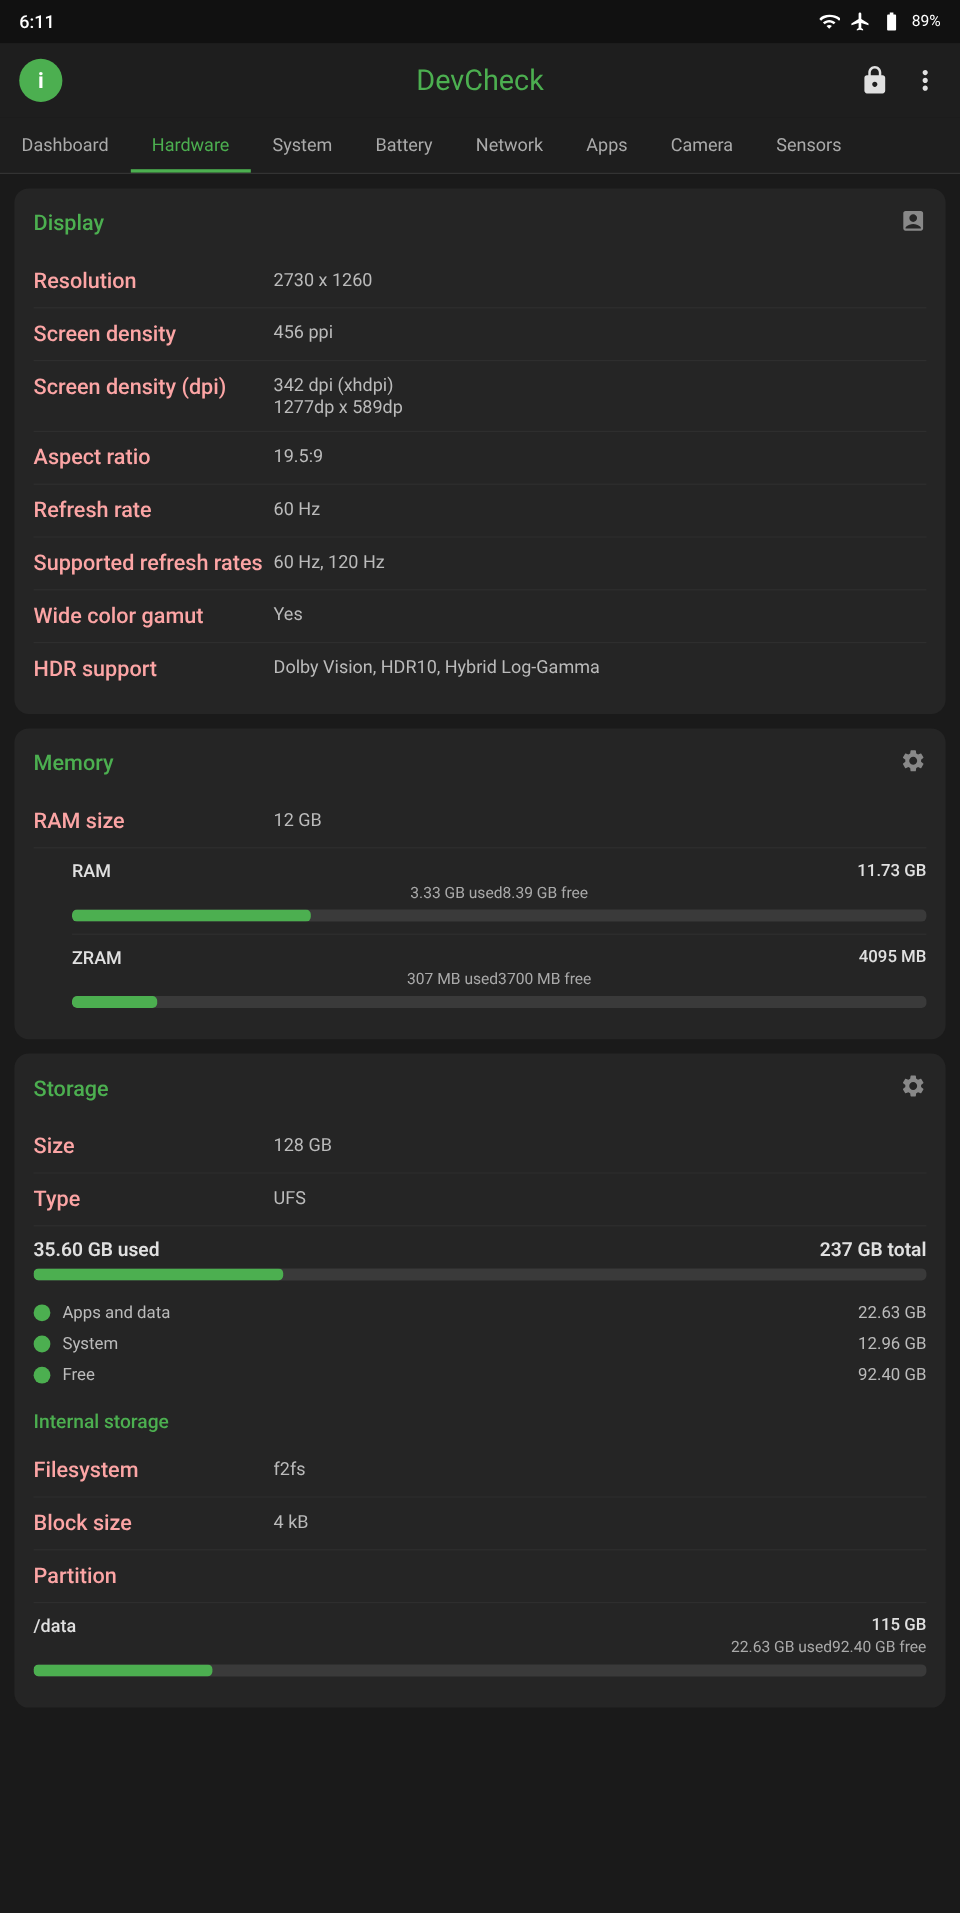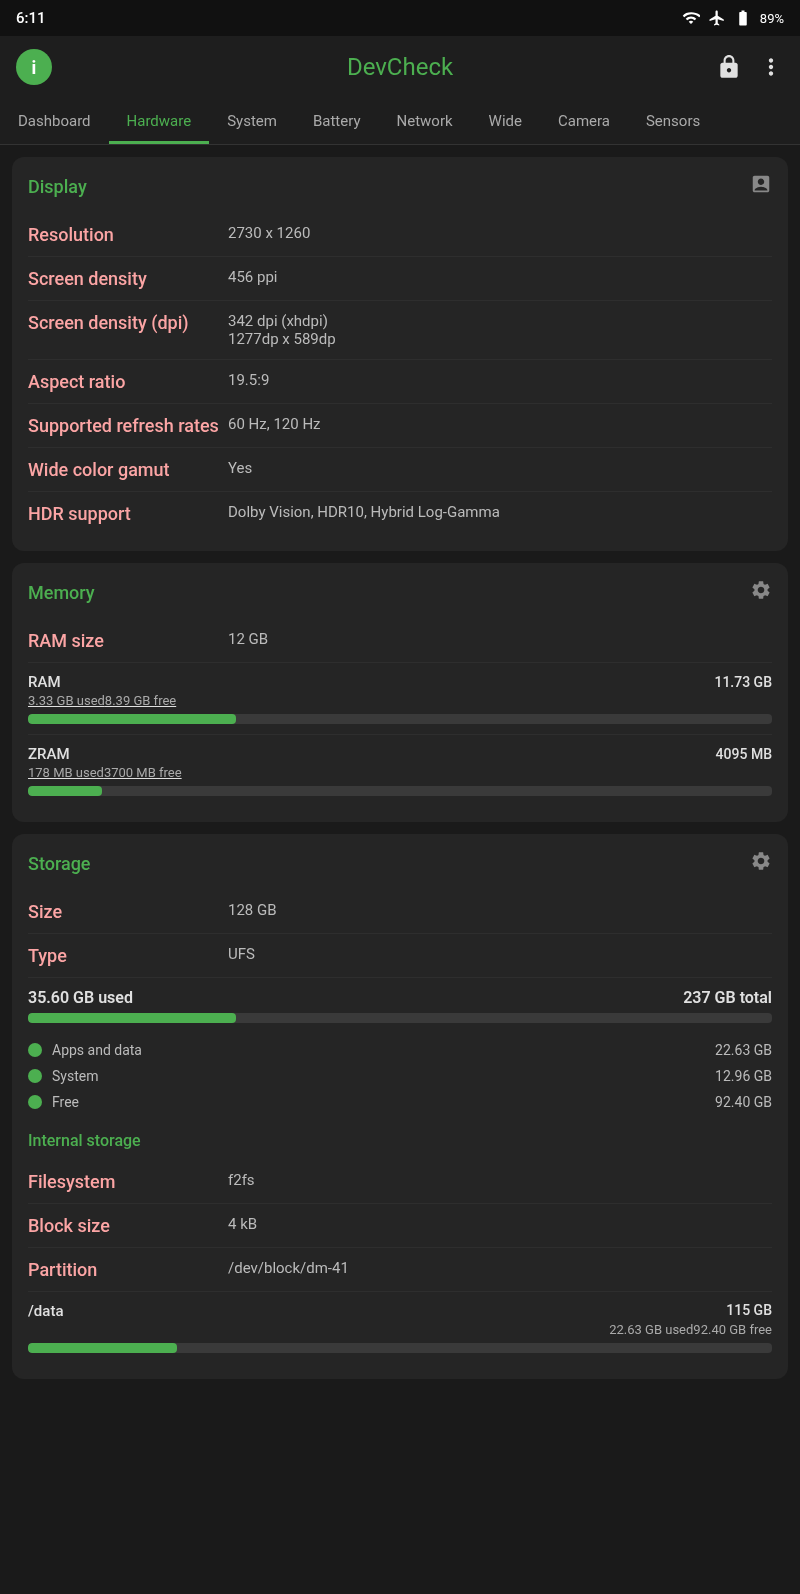--- a/index.html
+++ b/index.html
@@ -139,35 +139,35 @@
     .info-value {
       color: #bbb;
       font-size: 15px;
       flex: 1;
     }
 
     
     .ram-row {
       padding: 10px 0;
       border-bottom: 1px solid #2e2e2e;
+      margin-left: 32px;
     }
     .ram-row:last-child { border-bottom: none; }
     .ram-header {
       display: flex;
       justify-content: space-between;
       align-items: center;
       margin-bottom: 2px;
     }
     .ram-label { color: #e0e0e0; font-size: 15px; font-weight: 500; }
     .ram-total { color: #e0e0e0; font-size: 14px; font-weight: 500; }
     .ram-sub {
       display: flex;
-      justify-content: flex-start;
+      justify-content: center;
       margin-bottom: 6px;
-      text-decoration: underline;
     }
     .ram-used { color: #aaa; font-size: 13px; }
     .ram-free { color: #aaa; font-size: 13px; }
     .progress-bar-bg {
       background: #3a3a3a;
       border-radius: 4px;
       height: 10px;
       width: 100%;
       overflow: hidden;
     }
@@ -268,21 +268,21 @@
       </svg>
   </div>
 </div>
 
 <div class="nav-tabs">
   <span class="nav-tab">Dashboard</span>
   <span class="nav-tab active">Hardware</span>
   <span class="nav-tab">System</span>
   <span class="nav-tab">Battery</span>
   <span class="nav-tab">Network</span>
-  <span class="nav-tab">Wide</span>
+  <span class="nav-tab">Apps</span>
   <span class="nav-tab">Camera</span>
   <span class="nav-tab">Sensors</span>
 </div>
 
 <div class="content">
 
   <div class="card">
     <div class="section-header">
       <span class="section-title">Display</span>
       <div class="section-icon">
@@ -306,20 +306,24 @@
       <span class="info-label">Screen density (dpi)</span>
       <span class="info-value" style="white-space:pre-line">342 dpi (xhdpi)
 1277dp x 589dp</span>
     </div>
 
     <div class="info-row">
       <span class="info-label">Aspect ratio</span>
       <span class="info-value">19.5:9</span>
     </div>
 
+    <div class="info-row">
+      <span class="info-label">Refresh rate</span>
+      <span class="info-value">60 Hz</span>
+    </div>
 
     <div class="info-row">
       <span class="info-label">Supported refresh rates</span>
       <span class="info-value">60 Hz, 120 Hz</span>
     </div>
 
     <div class="info-row">
       <span class="info-label">Wide color gamut</span>
       <span class="info-value">Yes</span>
     </div>
@@ -358,21 +362,21 @@
         <div class="progress-bar-fill" style="width: 28%"></div>
       </div>
     </div>
 
     <div class="ram-row" style="border-bottom:none">
       <div class="ram-header">
         <span class="ram-label">ZRAM</span>
         <span class="ram-total">4095 MB</span>
       </div>
       <div class="ram-sub">
-        <span class="ram-used">178 MB used</span>
+        <span class="ram-used">307 MB used</span>
         <span class="ram-free">3700 MB free</span>
       </div>
       <div class="progress-bar-bg">
         <div class="progress-bar-fill" style="width: 10%"></div>
       </div>
     </div>
   </div>
 
   <div class="card">
     <div class="section-header">
@@ -431,21 +435,20 @@
       <span class="info-value">f2fs</span>
     </div>
 
     <div class="info-row">
       <span class="info-label">Block size</span>
       <span class="info-value">4 kB</span>
     </div>
 
     <div class="info-row">
       <span class="info-label">Partition</span>
-      <span class="info-value">/dev/block/dm-41</span>
     </div>
 
     <div class="partition-row">
       <div class="partition-header">
         <span class="partition-name">/data</span>
         <span class="partition-total">115 GB</span>
       </div>
       <div class="partition-sub">
         <span class="partition-used">22.63 GB used</span>
         <span class="partition-free">92.40 GB free</span>

